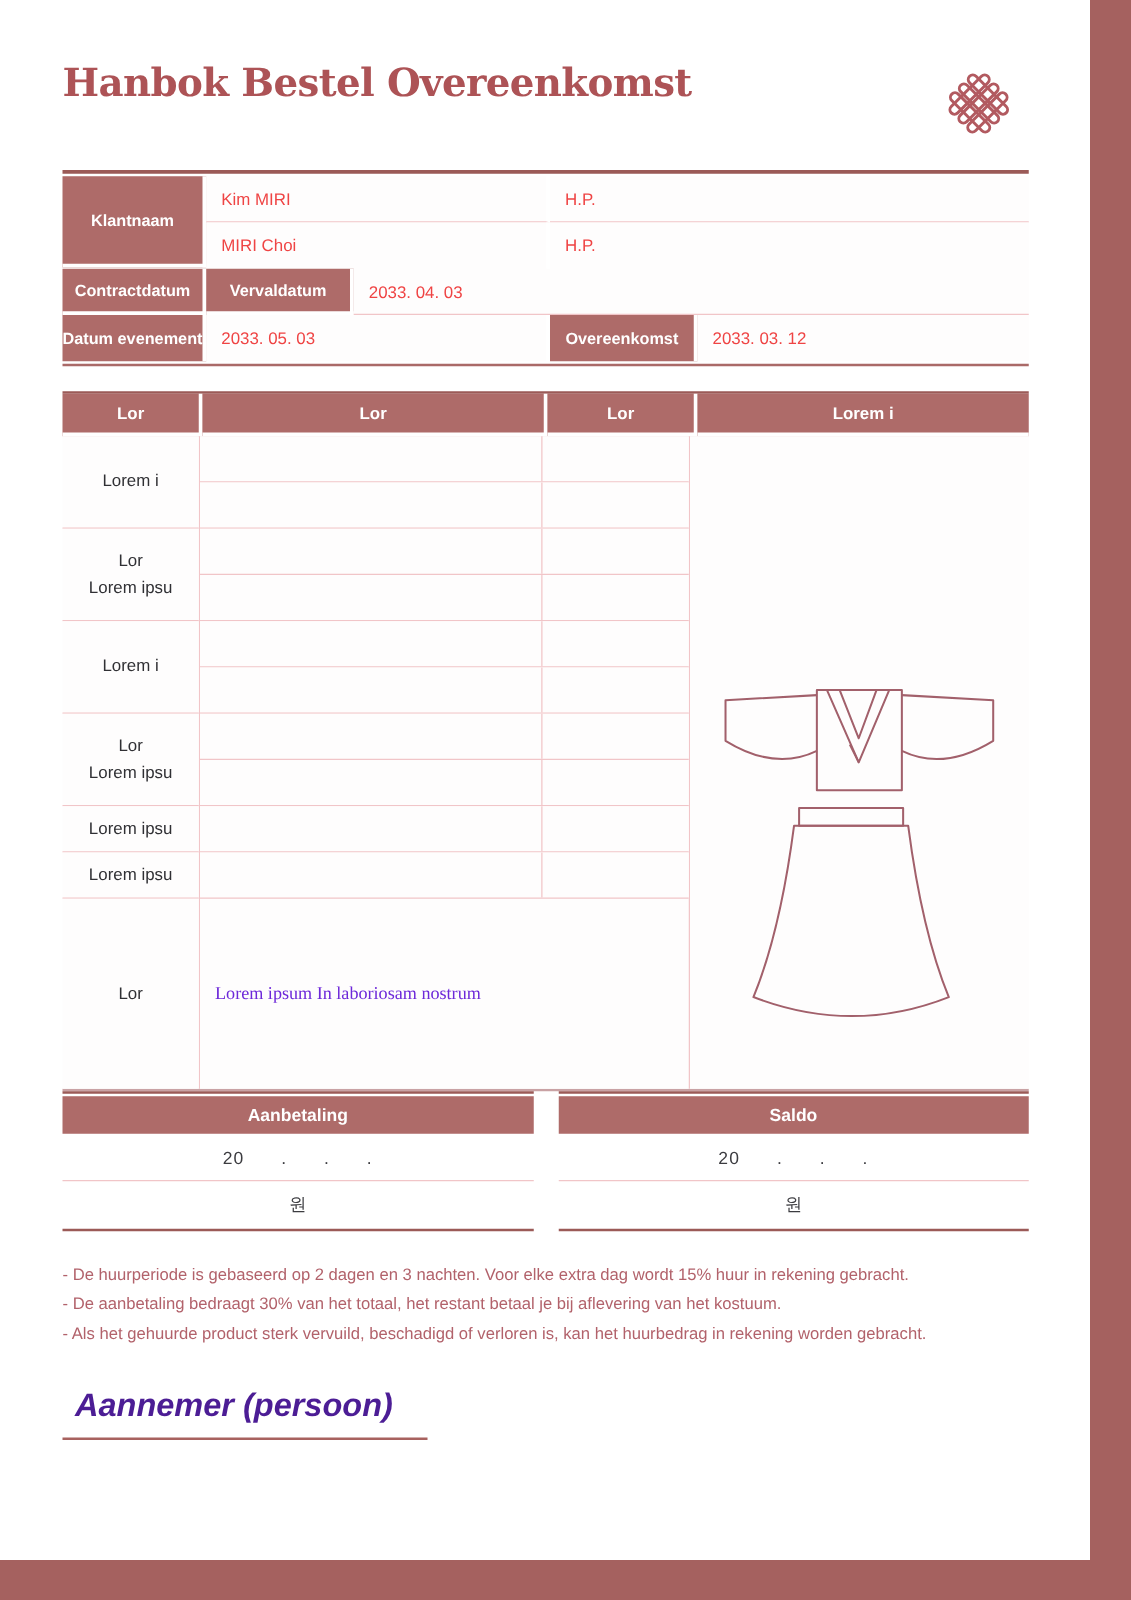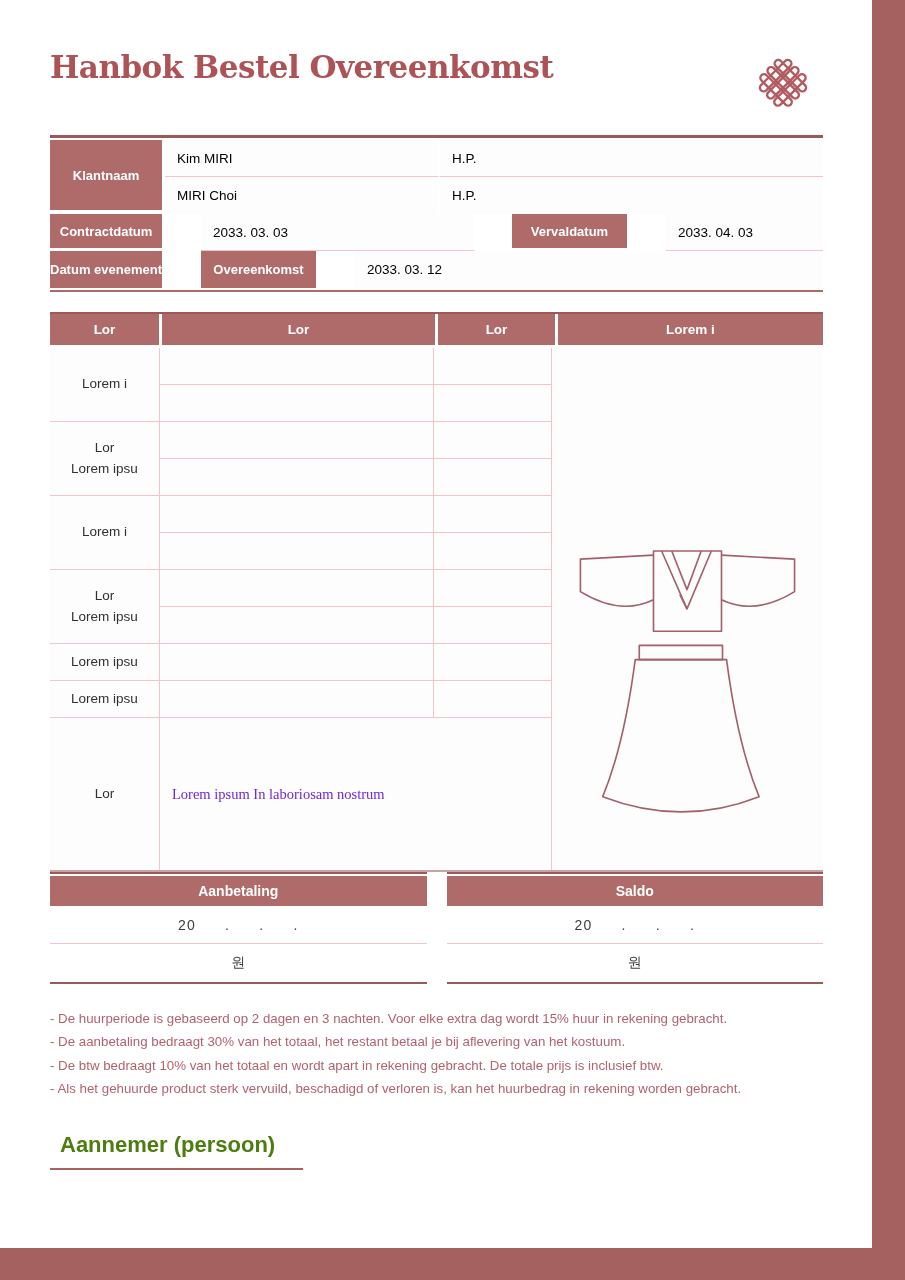--- a/index.html
+++ b/index.html
@@ -20,26 +20,26 @@
     font-size:31px;font-weight:700;color:#ad5356;letter-spacing:-0.5px;line-height:1.15;
   }
   .knot{margin-top:2px;margin-right:12px;}
 
   
   .redcell{background:#ae6b69;color:#fff;font-weight:700;display:flex;align-items:center;justify-content:center;box-sizing:border-box;}
   .pinkline{border-bottom:1px solid #f1c5c8;}
 
   
   .t1{margin-top:17px;border-top:3px solid #9b5a57;border-bottom:2.5px solid #aa6a68;padding:2px 0;background:#fff;}
-  .t1 .row{display:flex;height:37px;gap:36px;}
+  .t1 .row{display:flex;height:37px;}
   .t1 .blockA{display:flex;height:74px;}
   .t1 .lbl{width:115px;font-size:13px;border-right:3px solid #fff;}
   .t1 .lbl2{width:118px;font-size:13px;border-right:3px solid #fff;border-left:0;}
   .t1 .gapb{border-bottom:3px solid #fff;}
-  .t1 .val{width:275px;border-right:3px solid #fff;display:flex;align-items:center;padding-left:12px;box-sizing:border-box;font-size:13.5px;color:#000000;background:#fefdfd;}
+  .t1 .val{width:275px;border-right:3px solid #fff;display:flex;align-items:center;padding-left:12px;box-sizing:border-box;font-size:13.5px;color:#ef4444;background:#fefdfd;}
   .t1 .val.wide{flex:1;border-right:0;}
   .t1 .rightcol{flex:1;display:flex;flex-direction:column;}
   .t1 .subrow{display:flex;height:37px;}
   .t1 .klant{height:73px;}
 
   
   .t2{margin-top:20px;border-top:2px solid #9b5a57;border-bottom:2px solid #c9a2a4;background:#fff;}
   .t2-head{display:flex;height:34px;}
   .t2-head .hc{border-bottom:3px solid #fff;border-right:3px solid #fff;font-size:13.5px;}
   .t2-head .hc1{width:112px;}
@@ -65,21 +65,21 @@
   .pay .amt{height:37px;display:flex;align-items:center;justify-content:center;font-size:14px;color:#3c3c40;border-bottom:1px solid #f1c5c8;letter-spacing:1px;}
   .pay .cur{height:38px;display:flex;align-items:center;justify-content:center;font-size:14px;color:#3c3c40;}
 
   
   .notes{margin-top:26px;}
   .notes p{margin:4.5px 0;font-size:13.3px;color:#b2626b;line-height:1.42;}
   .notes p.bold{font-weight:700;color:#a85862;}
 
   
   .sig{margin-top:28px;display:inline-block;border-bottom:2.5px solid #a8625f;
-       padding:0 28px 10px 10px;font-size:22px;font-weight:700;color:#4d7c0f;min-width:210px;}
+       padding:0 28px 10px 10px;font-size:26px;font-weight:700;color:#4c1d95;min-width:210px;font-style:italic;}
 </style>
 </head>
 <body>
 
 <div class="band-right"></div>
 <div class="band-bottom"></div>
 
 <div class="content">
 
   
@@ -113,26 +113,26 @@
           <div class="val wide pinkline">H.P.</div>
         </div>
         <div class="subrow">
           <div class="val">MIRI Choi</div>
           <div class="val wide">H.P.</div>
         </div>
       </div>
     </div>
     <div class="row">
       <div class="redcell lbl gapb">Contractdatum</div>
-      <div class="val pinkline">2033. 03. 03</div>
       <div class="redcell lbl2 gapb">Vervaldatum</div>
       <div class="val wide pinkline">2033. 04. 03</div>
     </div>
     <div class="row">
       <div class="redcell lbl">Datum evenement</div>
+      <div class="val">2033. 05. 03</div>
       <div class="redcell lbl2">Overeenkomst</div>
       <div class="val wide">2033. 03. 12</div>
     </div>
   </div>
 
   
   <div class="t2">
     <div class="t2-head">
       <div class="redcell hc hc1">Lor</div>
       <div class="redcell hc hc2">Lor</div>
@@ -214,20 +214,19 @@
       <div class="redcell band">Saldo</div>
       <div class="amt">20&nbsp;&nbsp;&nbsp;&nbsp;&nbsp;&nbsp;.&nbsp;&nbsp;&nbsp;&nbsp;&nbsp;&nbsp;.&nbsp;&nbsp;&nbsp;&nbsp;&nbsp;&nbsp;.</div>
       <div class="cur">원</div>
     </div>
   </div>
 
   
   <div class="notes">
     <p>- De huurperiode is gebaseerd op 2 dagen en 3 nachten. Voor elke extra dag wordt 15% huur in rekening gebracht.</p>
     <p>- De aanbetaling bedraagt 30% van het totaal, het restant betaal je bij aflevering van het kostuum.</p>
-    <p>- De btw bedraagt 10% van het totaal en wordt apart in rekening gebracht. De totale prijs is inclusief btw.</p>
     <p>- Als het gehuurde product sterk vervuild, beschadigd of verloren is, kan het huurbedrag in rekening worden gebracht.</p>
   </div>
 
   
   <div class="sig">Aannemer (persoon)</div>
 
 </div>
 
 </body></html>

